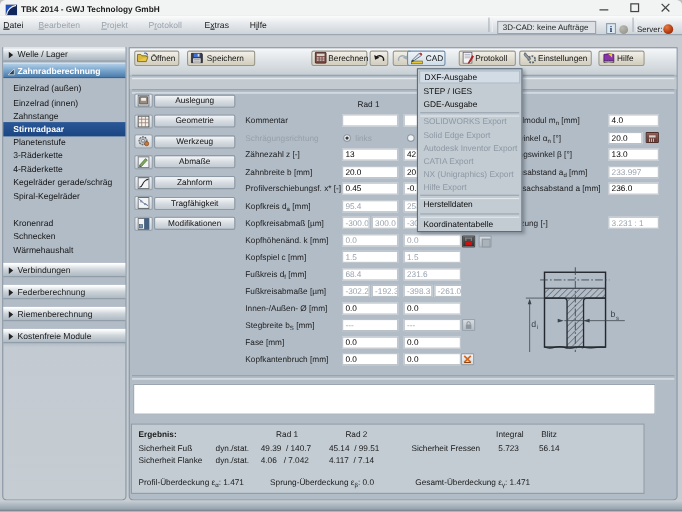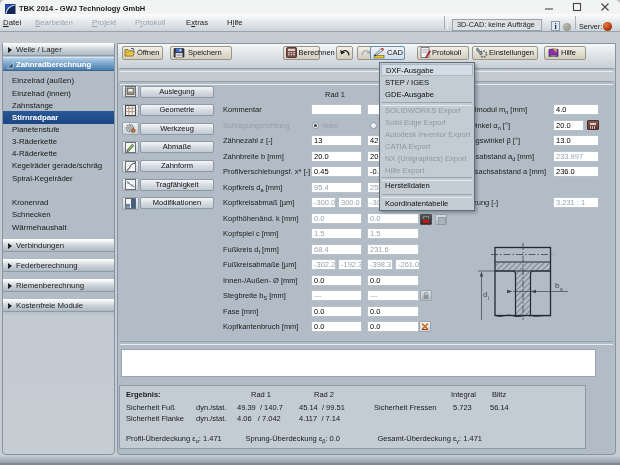--- a/index.html
+++ b/index.html
@@ -128,21 +128,21 @@
   <div class="tbtn" style="left:170px;width:62px;padding-left:17px;">Speichern
     <svg class="abs" style="left:2px;top:0px;" width="12" height="11" viewBox="0 0 12 11">
       <path d="M1,1.5 L10.5,1.5 L11,2.5 L11,10 L1,10 Z" fill="#3a3a44" stroke="#17171c" stroke-width="0.6"></path>
       <rect x="3" y="1.5" width="6" height="3.4" fill="#3f6fd0"></rect>
       <rect x="6.7" y="2" width="1.5" height="2.4" fill="#d8dce2"></rect>
       <rect x="2.6" y="6" width="6.8" height="4" fill="#e8e8ea"></rect>
       <line x1="3.4" y1="7.2" x2="8.6" y2="7.2" stroke="#7a7a80" stroke-width="0.6"></line>
       <line x1="3.4" y1="8.6" x2="8.6" y2="8.6" stroke="#7a7a80" stroke-width="0.6"></line>
     </svg>
   </div>
-  <div class="tbtn" style="left:283px;width:37px;padding-left:14.5px;">Berechnen
+  <div class="tbtn" style="left:283px;width:51px;padding-left:14.5px;">Berechnen
     <svg class="abs" style="left:2px;top:0px;" width="11" height="11" viewBox="0 0 11 11">
       <rect x="0.5" y="0.5" width="10" height="10" rx="1" fill="#7a4a44" stroke="#3e201c" stroke-width="0.8"></rect>
       <rect x="2" y="1.8" width="7" height="2.2" fill="#d9d4cf"></rect>
       <g fill="#d0c4c0">
         <rect x="2" y="5" width="1.7" height="1.3"></rect>
           <rect x="4.6" y="5" width="1.7" height="1.3"></rect>
           <rect x="7.2" y="5" width="1.7" height="1.3"></rect>
         <rect x="2" y="7" width="1.7" height="1.3"></rect>
           <rect x="4.6" y="7" width="1.7" height="1.3"></rect>
           <rect x="7.2" y="7" width="1.7" height="1.3"></rect>

